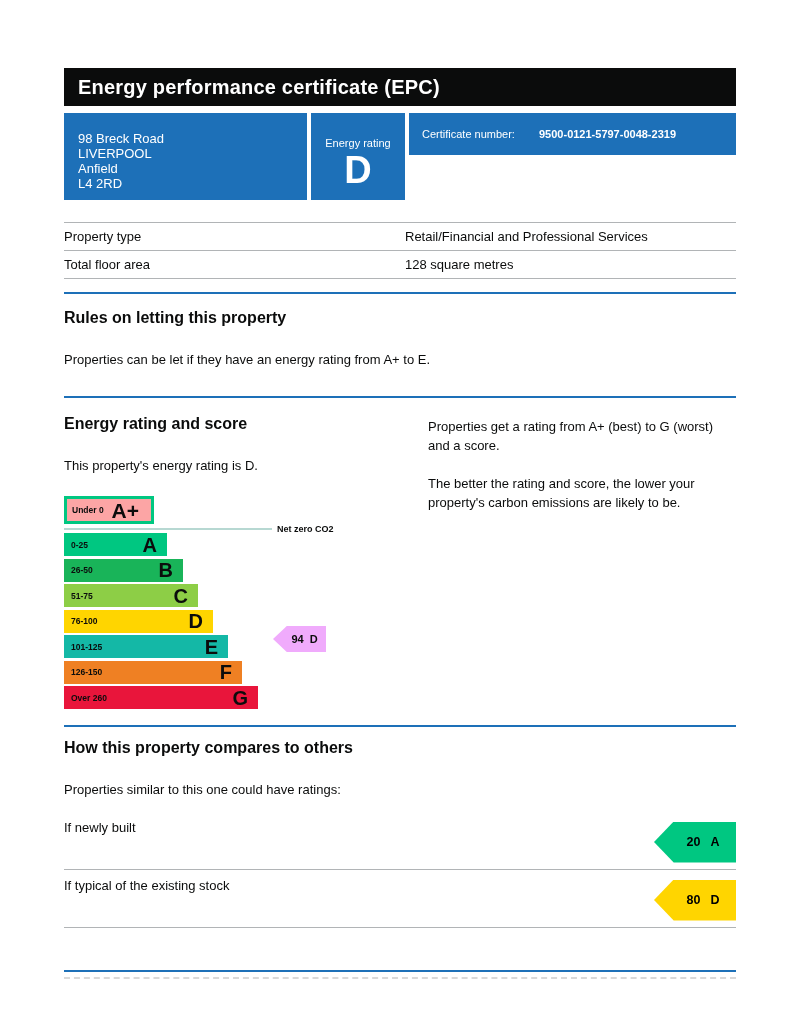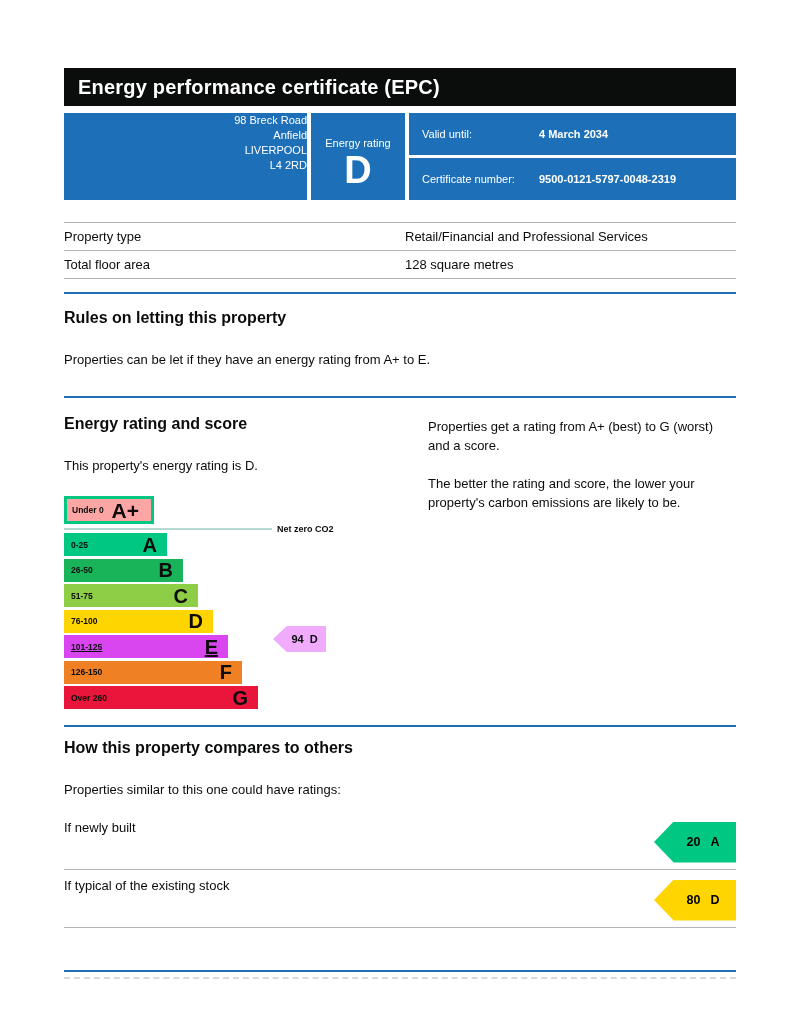--- a/index.html
+++ b/index.html
@@ -35,24 +35,23 @@
   
   .summary-boxes {
     display: grid;
     grid-template-columns: 243px 94px 1fr;
     grid-template-rows: 42px 42px;
     gap: 3px 4px;
   }
   .box { background: #1d70b8; color: #ffffff; }
   .address-box {
     grid-row: 1 / 3;
-    padding: 0 0 0 14px;
-    font-size: 11px;
+    padding: 18px 0 0 14px;
+    font-size: 13px;
     line-height: 15px;
-    text-align: right;
   }
   .rating-box {
     grid-row: 1 / 3;
     display: flex;
     flex-direction: column;
     align-items: center;
     padding-top: 24px;
   }
   .rating-box .rating-label { font-size: 11px; }
   .rating-box .rating-letter {
@@ -183,31 +182,27 @@
 
 <div class="page">
 
   <header class="title-bar">
     <h1>Energy performance certificate (EPC)</h1>
   </header>
 
   <div class="summary-boxes">
     <div class="box address-box">
       <div>98 Breck Road</div>
+      <div>LIVERPOOL</div>
       <div>Anfield</div>
-      <div>LIVERPOOL</div>
       <div>L4 2RD</div>
     </div>
     <div class="box rating-box">
       <div class="rating-label">Energy rating</div>
       <div class="rating-letter">D</div>
-    </div>
-    <div class="box hdr-kv">
-      <span class="kv-label">Valid until:</span>
-      <span class="kv-value">4 March 2034</span>
     </div>
     <div class="box hdr-kv">
       <span class="kv-label">Certificate number:</span>
       <span class="kv-value">9500-0121-5797-0048-2319</span>
     </div>
   </div>
 
   <div class="kv-table">
     <div class="kv-row">
       <span class="row-label">Property type</span>
@@ -252,21 +247,21 @@
               <span class="band-letter">B</span>
             </div>
             <div class="band-row" style="width: 134px; background: rgb(141, 206, 70);">
               <span class="band-range">51-75</span>
               <span class="band-letter">C</span>
             </div>
             <div class="band-row" style="width: 149px; background: rgb(255, 213, 0);">
               <span class="band-range">76-100</span>
               <span class="band-letter">D</span>
             </div>
-            <div class="band-row" style="width: 164px; background: #d946ef; text-decoration: underline;">
+            <div class="band-row" style="width: 164px; background: #14b8a6;">
               <span class="band-range">101-125</span>
               <span class="band-letter">E</span>
             </div>
             <div class="band-row" style="width: 178px; background: rgb(239, 128, 35);">
               <span class="band-range">126-150</span>
               <span class="band-letter">F</span>
             </div>
             <div class="band-row" style="width: 194px; background: rgb(233, 21, 59);">
               <span class="band-range">Over 260</span>
               <span class="band-letter">G</span>

